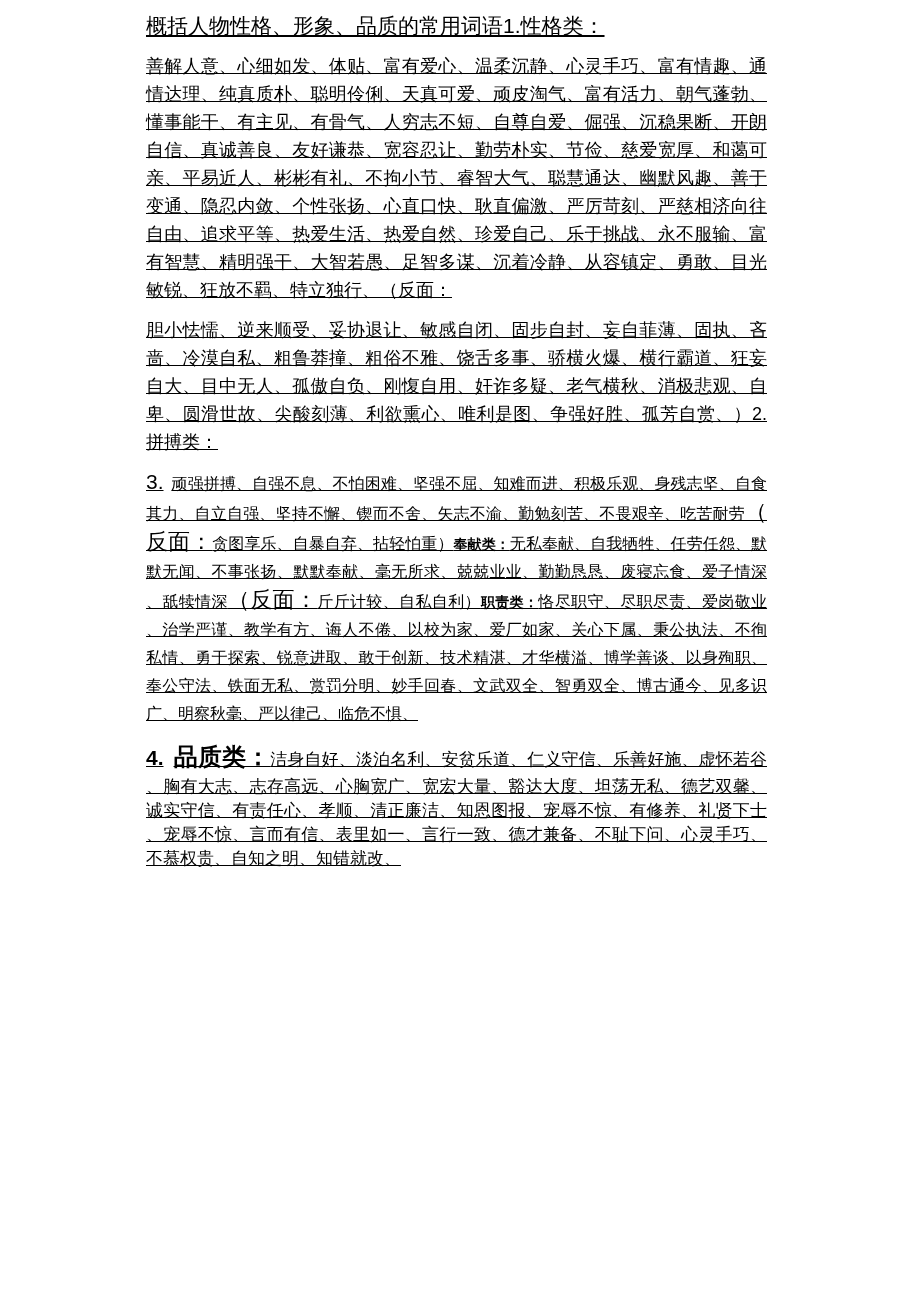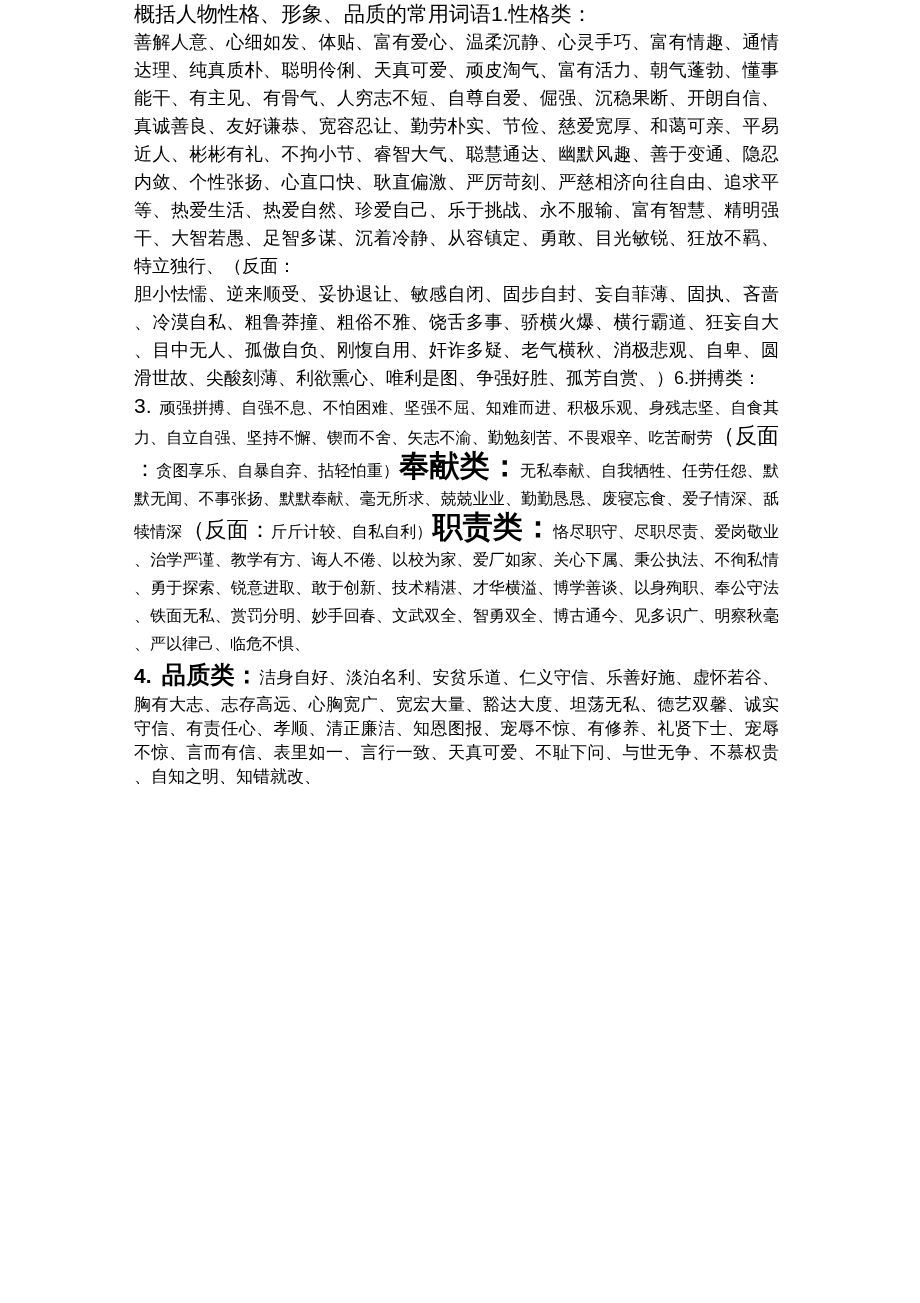--- a/index.html
+++ b/index.html
@@ -11,21 +11,21 @@
     font-family:"Liberation Sans","DejaVu Sans",sans-serif;
   }
   .doc{
     position:absolute;
     left:134px;top:0;
     width:645px;
     color:#000000;
     text-align:justify;
     line-break:anywhere;
   }
-  .doc p{margin:0;}
+  .doc p{margin:12px;text-decoration:underline;}
   .title{
     margin:114px 0 26px 0;
     font-size:21px;
     line-height:28px;
   }
   .para-large{
     font-size:18px;
     line-height:28px;
     margin:0 0 25px 0;
   }
@@ -36,21 +36,21 @@
     margin:0 0 30px 0;
   }
   .seg-num{
     font-size:21px;
     margin-right:8px;
   }
   .seg-big{
     font-size:22px;
   }
   .seg-big-bold{
-    font-size:30px;
+    font-size:14px;
     font-weight:bold;
   }
   .fanmian-line{
     font-size:17px;
     line-height:28px;
     margin:0 0 42px 0;
   }
   .fanmian-label{
     font-size:22px;
     margin-right:19px;
@@ -73,20 +73,20 @@
 </style>
 </head>
 <body>
 
 <div class="doc">
 
   <p class="title">概括人物性格、形象、品质的常用词语1.性格类：</p>
 
   <p class="para-large">善解人意、心细如发、体贴、富有爱心、温柔沉静、心灵手巧、富有情趣、通情达理、纯真质朴、聪明伶俐、天真可爱、顽皮淘气、富有活力、朝气蓬勃、懂事能干、有主见、有骨气、人穷志不短、自尊自爱、倔强、沉稳果断、开朗自信、真诚善良、友好谦恭、宽容忍让、勤劳朴实、节俭、慈爱宽厚、和蔼可亲、平易近人、彬彬有礼、不拘小节、睿智大气、聪慧通达、幽默风趣、善于变通、隐忍内敛、个性张扬、心直口快、耿直偏激、严厉苛刻、严慈相济向往自由、追求平等、热爱生活、热爱自然、珍爱自己、乐于挑战、永不服输、富有智慧、精明强干、大智若愚、足智多谋、沉着冷静、从容镇定、勇敢、目光敏锐、狂放不羁、特立独行、（反面：</p>
 
-  <p class="para-large para-mid">胆小怯懦、逆来顺受、妥协退让、敏感自闭、固步自封、妄自菲薄、固执、吝啬、冷漠自私、粗鲁莽撞、粗俗不雅、饶舌多事、骄横火爆、横行霸道、狂妄自大、目中无人、孤傲自负、刚愎自用、奸诈多疑、老气横秋、消极悲观、自卑、圆滑世故、尖酸刻薄、利欲熏心、唯利是图、争强好胜、孤芳自赏、）6.拼搏类：</p>
+  <p class="para-large para-mid">胆小怯懦、逆来顺受、妥协退让、敏感自闭、固步自封、妄自菲薄、固执、吝啬、冷漠自私、粗鲁莽撞、粗俗不雅、饶舌多事、骄横火爆、横行霸道、狂妄自大、目中无人、孤傲自负、刚愎自用、奸诈多疑、老气横秋、消极悲观、自卑、圆滑世故、尖酸刻薄、利欲熏心、唯利是图、争强好胜、孤芳自赏、）2.拼搏类：</p>
 
   <p class="para-small"><span class="seg-num">3.</span><span>顽强拼搏、自强不息、不怕困难、坚强不屈、知难而进、积极乐观、身残志坚、自食其力、自立自强、坚持不懈、锲而不舍、矢志不渝、勤勉刻苦、不畏艰辛、吃苦耐劳</span><span class="seg-big">（反面：</span><span>贪图享乐、自暴自弃、拈轻怕重）</span><span class="seg-big-bold">奉献类：</span><span>无私奉献、自我牺牲、任劳任怨、默默无闻、不事张扬、默默奉献、毫无所求、兢兢业业、勤勤恳恳、废寝忘食、爱子情深、舐犊情深</span><span class="seg-big">（反面：</span><span>斤斤计较、自私自利）</span><span class="seg-big-bold">职责类：</span><span>恪尽职守、尽职尽责、爱岗敬业、治学严谨、教学有方、诲人不倦、以校为家、爱厂如家、关心下属、秉公执法、不徇私情、勇于探索、锐意进取、敢于创新、技术精湛、才华横溢、博学善谈、以身殉职、奉公守法、铁面无私、赏罚分明、妙手回春、文武双全、智勇双全、博古通今、见多识广、明察秋毫、严以律己、临危不惧、</span></p>
 
 
-  <p class="para-quality"><span class="quality-num">4.</span><span class="quality-label">品质类：</span><span>洁身自好、淡泊名利、安贫乐道、仁义守信、乐善好施、虚怀若谷、胸有大志、志存高远、心胸宽广、宽宏大量、豁达大度、坦荡无私、德艺双馨、诚实守信、有责任心、孝顺、清正廉洁、知恩图报、宠辱不惊、有修养、礼贤下士、宠辱不惊、言而有信、表里如一、言行一致、天真可爱、不耻下问、与世无争、不慕权贵、自知之明、知错就改、</span></p>
+  <p class="para-quality"><span class="quality-num">4.</span><span class="quality-label">品质类：</span><span>洁身自好、淡泊名利、安贫乐道、仁义守信、乐善好施、虚怀若谷、胸有大志、志存高远、心胸宽广、宽宏大量、豁达大度、坦荡无私、德艺双馨、诚实守信、有责任心、孝顺、清正廉洁、知恩图报、宠辱不惊、有修养、礼贤下士、宠辱不惊、言而有信、表里如一、言行一致、德才兼备、不耻下问、心灵手巧、不慕权贵、自知之明、知错就改、</span></p>
 
 </div>
 
 </body></html>

